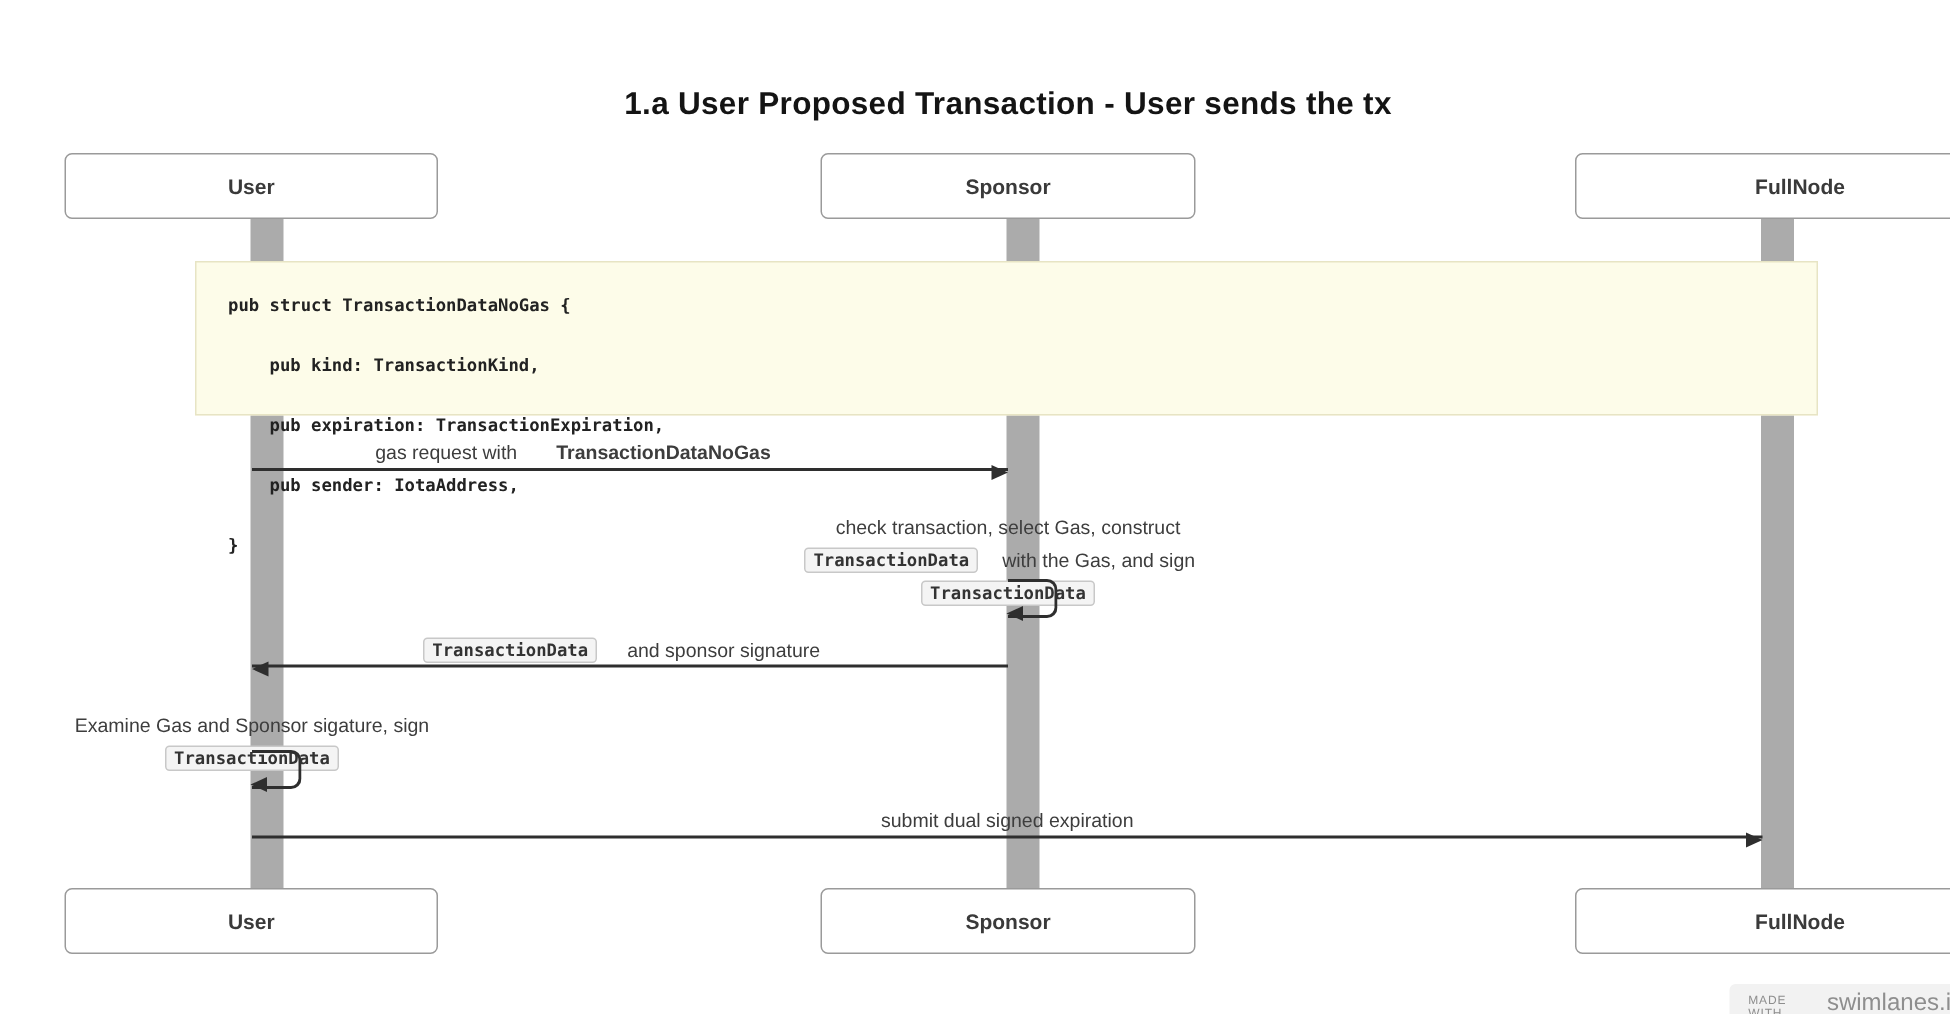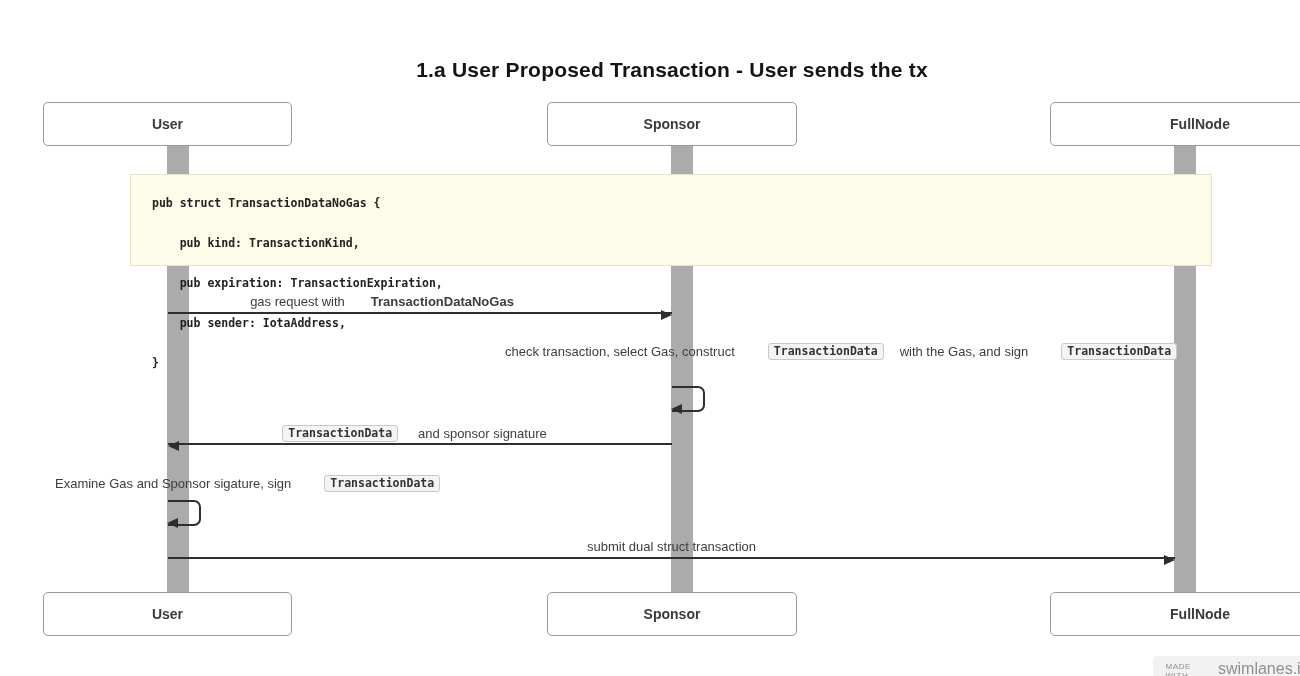--- a/index.html
+++ b/index.html
@@ -29,36 +29,36 @@
 
   .actor-box{position:absolute;height:44px;background:#fff;border:1.5px solid var(--box-border);
     border-radius:5px;display:flex;align-items:center;justify-content:center;
     font-size:14px;font-weight:bold;color:#3a3a3a;z-index:2;}
   .row-top{top:80px;}
   .row-bottom{top:570px;}
   .col-user{left:21px;width:249px;}
   .col-sponsor{left:525px;width:250px;}
   .col-fullnode{left:1028px;width:300px;}
 
-  .note{position:absolute;left:108px;top:152px;width:1082px;height:92px;
+  .note{position:absolute;left:108px;top:152px;width:1082px;height:103px;
     background:var(--note-bg);border:1px solid var(--note-border);
     padding:8px 10px;z-index:2;}
   .code-line{font-family:"DejaVu Sans Mono","Liberation Mono",monospace;
     font-size:11.5px;font-weight:600;line-height:18px;white-space:pre;color:#222;}
 
   .msg-line{position:absolute;height:0;border-top:2.5px solid var(--arrow);z-index:3;}
   .arrow-r::after{content:"";position:absolute;right:0;top:-4px;width:0;height:0;
     border-left:11px solid var(--arrow);border-top:5px solid transparent;border-bottom:5px solid transparent;}
   .arrow-l::before{content:"";position:absolute;left:0;top:-4px;width:0;height:0;
     border-right:11px solid var(--arrow);border-top:5px solid transparent;border-bottom:5px solid transparent;}
 
   .msg-label{position:absolute;z-index:3;display:flex;justify-content:center;align-items:center;
     font-size:13px;color:var(--text);height:20px;gap:4px;white-space:pre;}
 
-  .action-block{position:absolute;z-index:3;display:flex;flex-direction:row;align-items:center;}
+  .action-block{position:absolute;z-index:3;display:flex;flex-direction:column;align-items:center;}
   .action-row{height:18px;display:flex;align-items:center;justify-content:center;
     font-size:13px;color:var(--text);white-space:pre;}
 
   .chip{display:inline-block;font-family:"DejaVu Sans Mono","Liberation Mono",monospace;
     font-size:11.5px;font-weight:700;color:#333;background:var(--chip-bg);
     border:1px solid var(--chip-border);border-radius:3px;padding:0px 5px;
     line-height:15px;margin-right:5px;}
   .chip:last-child{margin-right:0;}
 
   .self-loop{position:absolute;width:33px;height:23px;border:2.5px solid var(--arrow);
@@ -139,21 +139,21 @@
     <div class="action-row">
       <span>Examine Gas and Sponsor sigature, sign</span>
     </div>
     <div class="action-row">
       <span class="chip">TransactionData</span>
     </div>
   </div>
   <div class="self-loop loop-user"></div>
 
   <div class="msg-label pos-msg3-label">
-    <span>submit dual struct transaction</span>
+    <span>submit dual signed expiration</span>
   </div>
   <div class="msg-line arrow-r pos-msg3-line"></div>
 
   <div class="actor-box row-bottom col-user">
     <span>User</span>
   </div>
   <div class="actor-box row-bottom col-sponsor">
     <span>Sponsor</span>
   </div>
   <div class="actor-box row-bottom col-fullnode">

